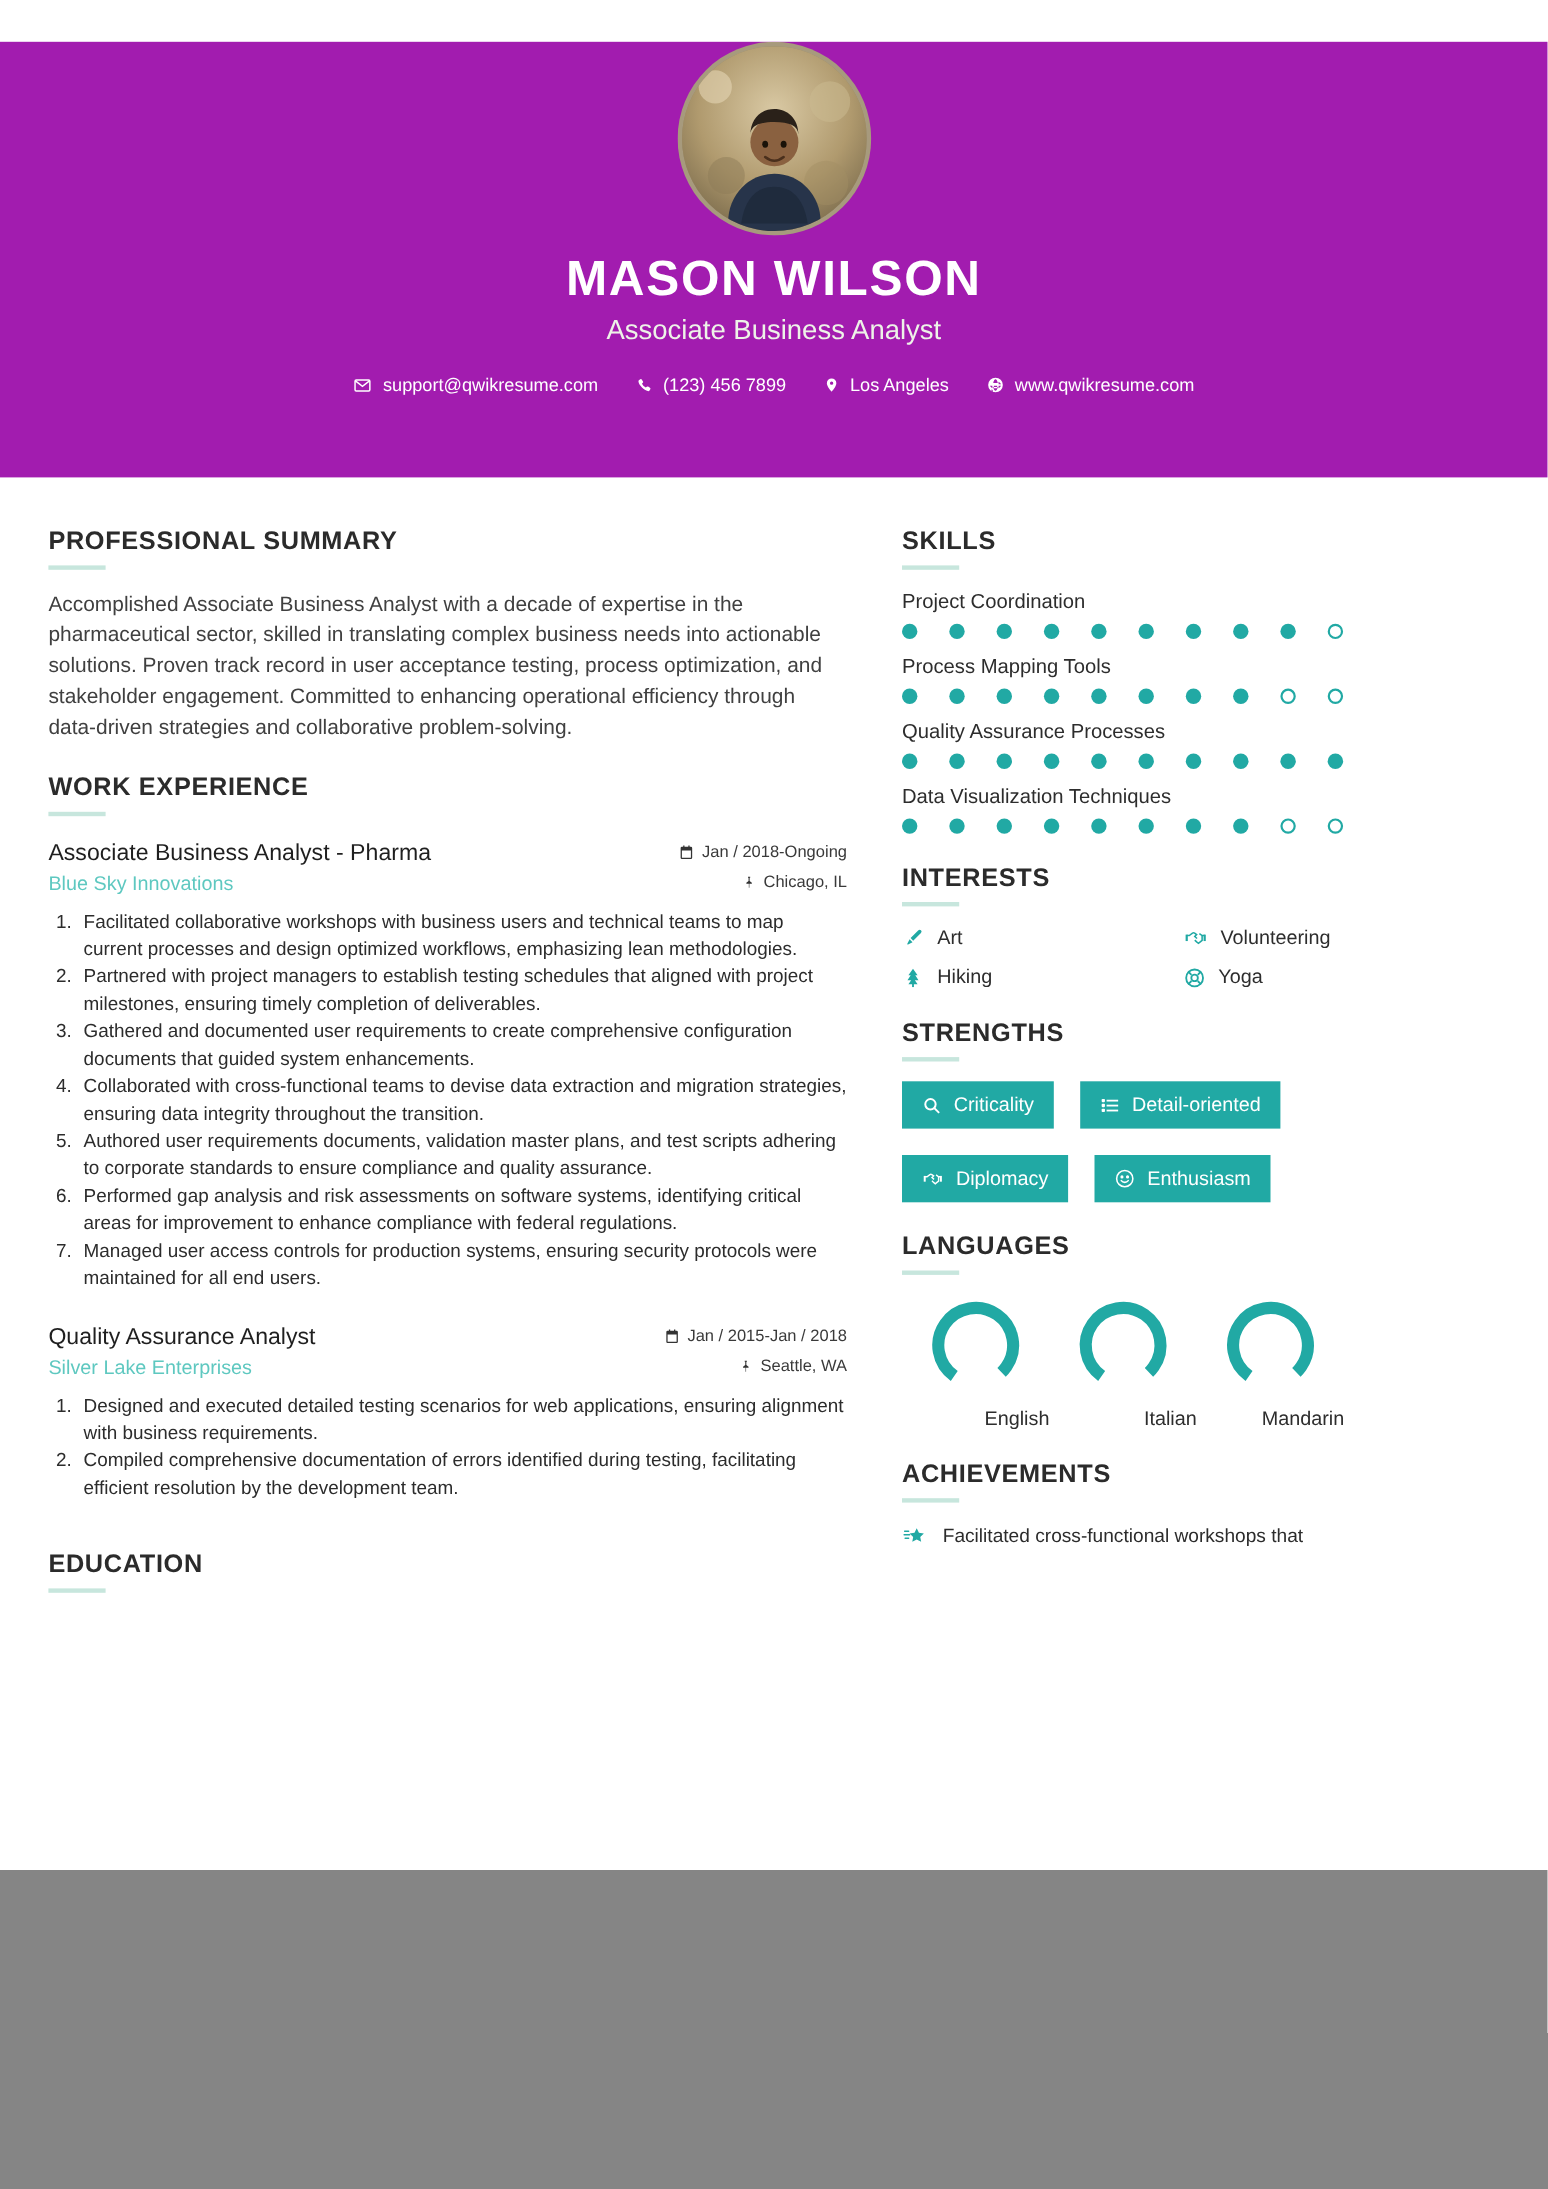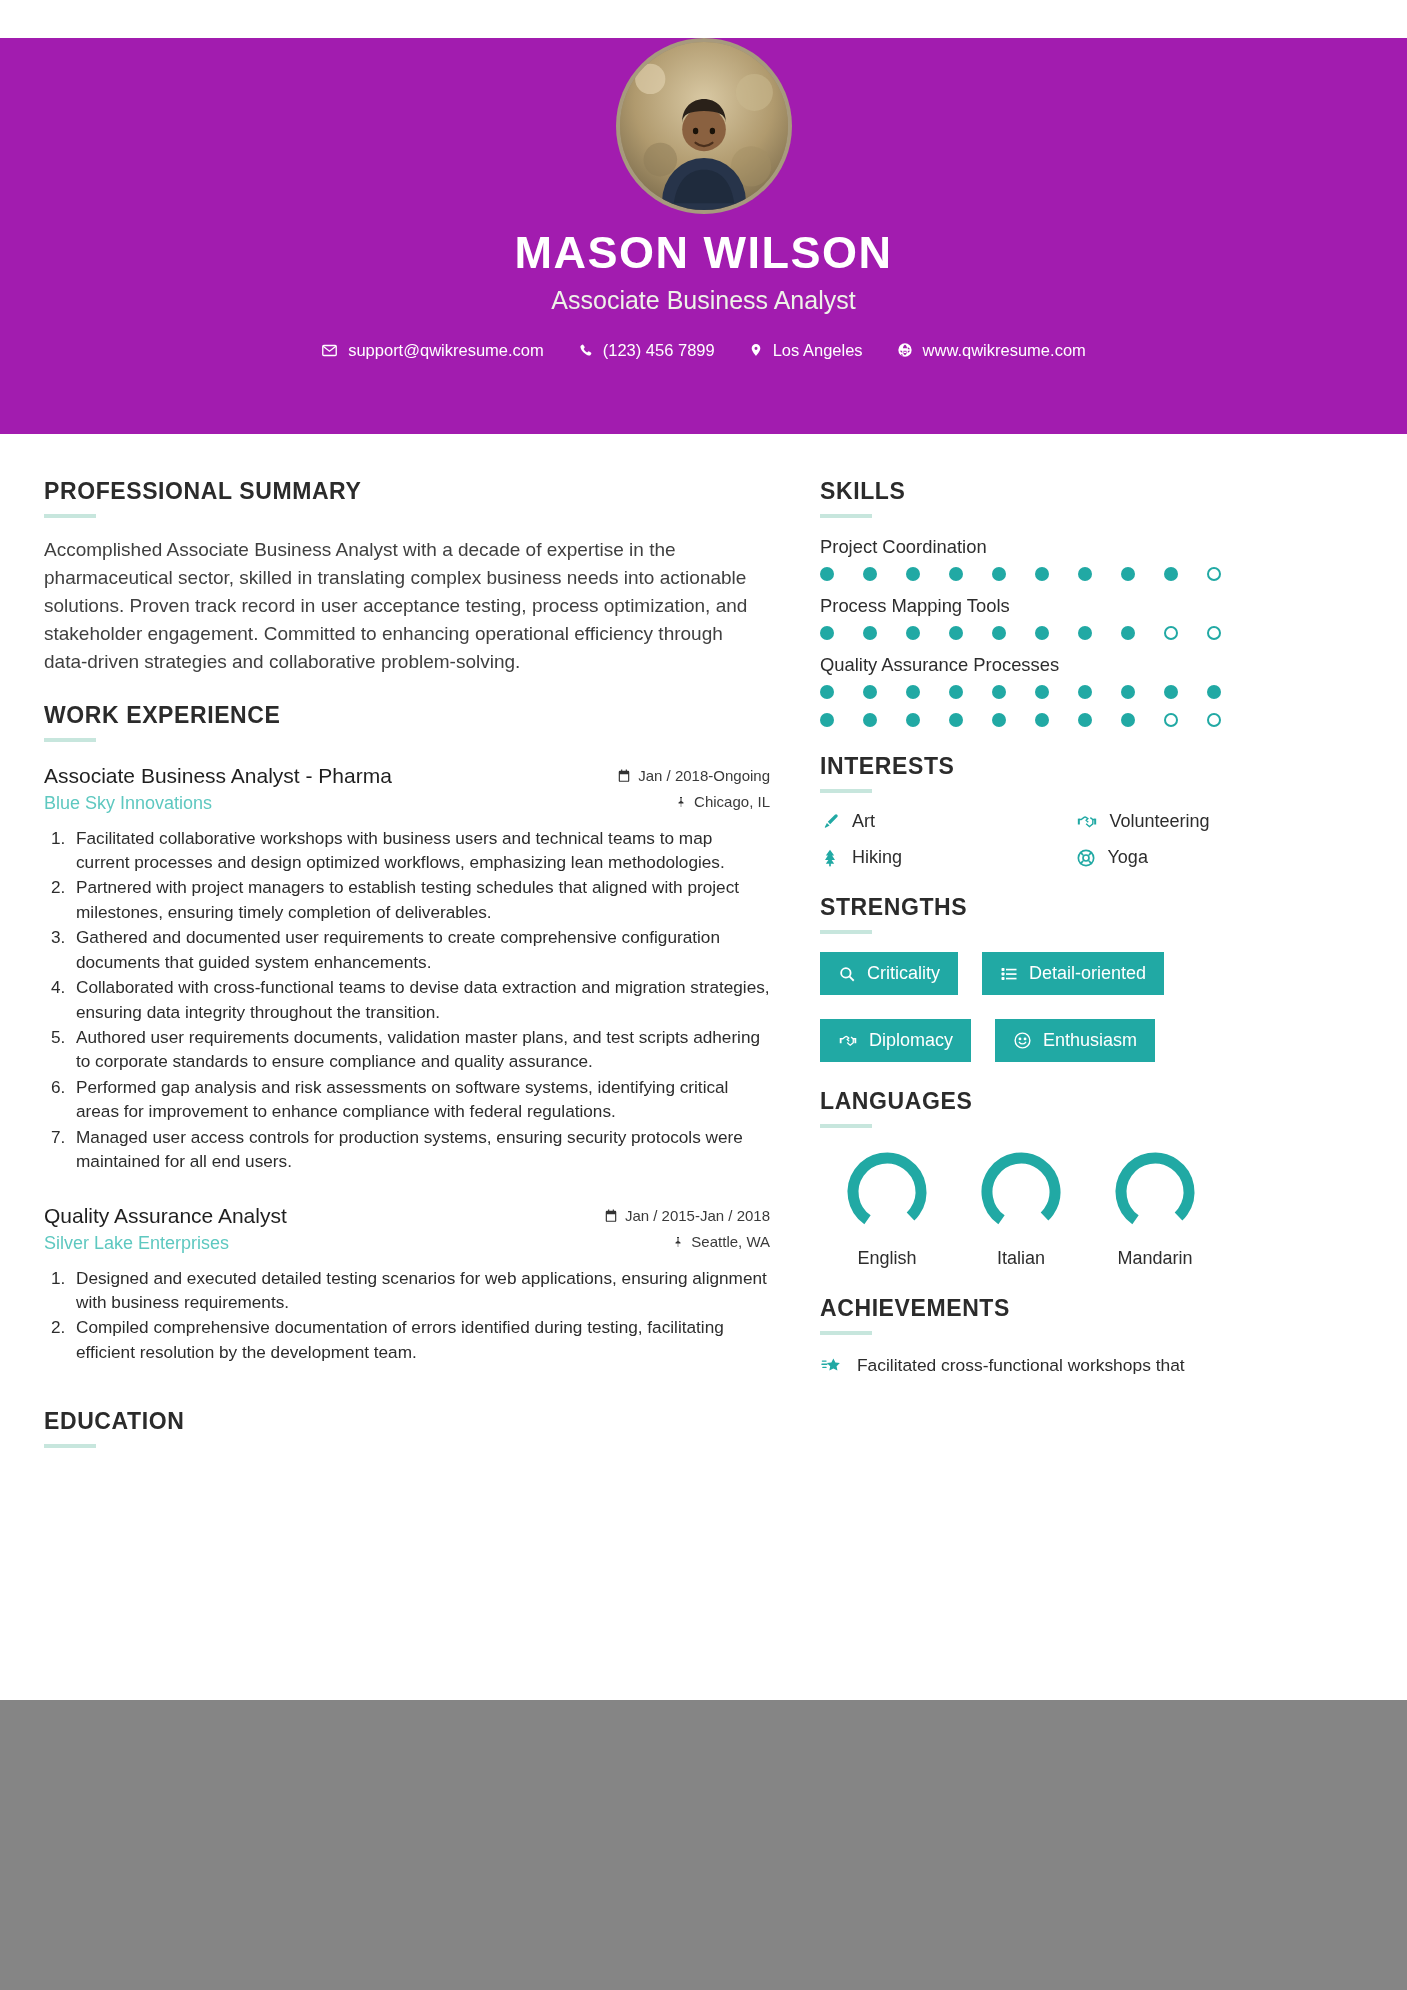--- a/index.html
+++ b/index.html
@@ -146,21 +146,21 @@
     font-size: 18px;
     padding: 11px 18px;
     display: flex;
     align-items: center;
     gap: 11px;
   }
   .strength-pill svg { display: block; }
 
   
   .langs { display: flex; gap: 0; margin-top: 6px; }
-  .lang { width: 134px; text-align: center; }
+  .lang { width: 134px; text-align: right; }
   .lang-ring { width: 92px; height: 92px; margin: 0 auto; }
   .lang-name { font-size: 18px; color: #2d2d2d; margin-top: 10px; }
 
   
   .ach { display: flex; gap: 13px; margin-bottom: 14px; align-items: flex-start; }
   .ach svg { flex: 0 0 auto; margin-top: 3px; }
   .ach-text { font-size: 17.4px; line-height: 1.42; color: #2c2c2c; }
 
   
   .page-cut {
@@ -364,20 +364,21 @@
             <span class="dot on"></span>
             <span class="dot on"></span>
             <span class="dot on"></span>
             <span class="dot on"></span>
             <span class="dot on"></span>
             <span class="dot on"></span>
             <span class="dot on"></span>
           </div>
       </div>
       <div class="skill">
+        <div class="skill-name">Data Visualization Techniques</div>
         <div class="dots">
             <span class="dot on"></span>
             <span class="dot on"></span>
             <span class="dot on"></span>
             <span class="dot on"></span>
             <span class="dot on"></span>
             <span class="dot on"></span>
             <span class="dot on"></span>
             <span class="dot on"></span>
             <span class="dot off"></span>

